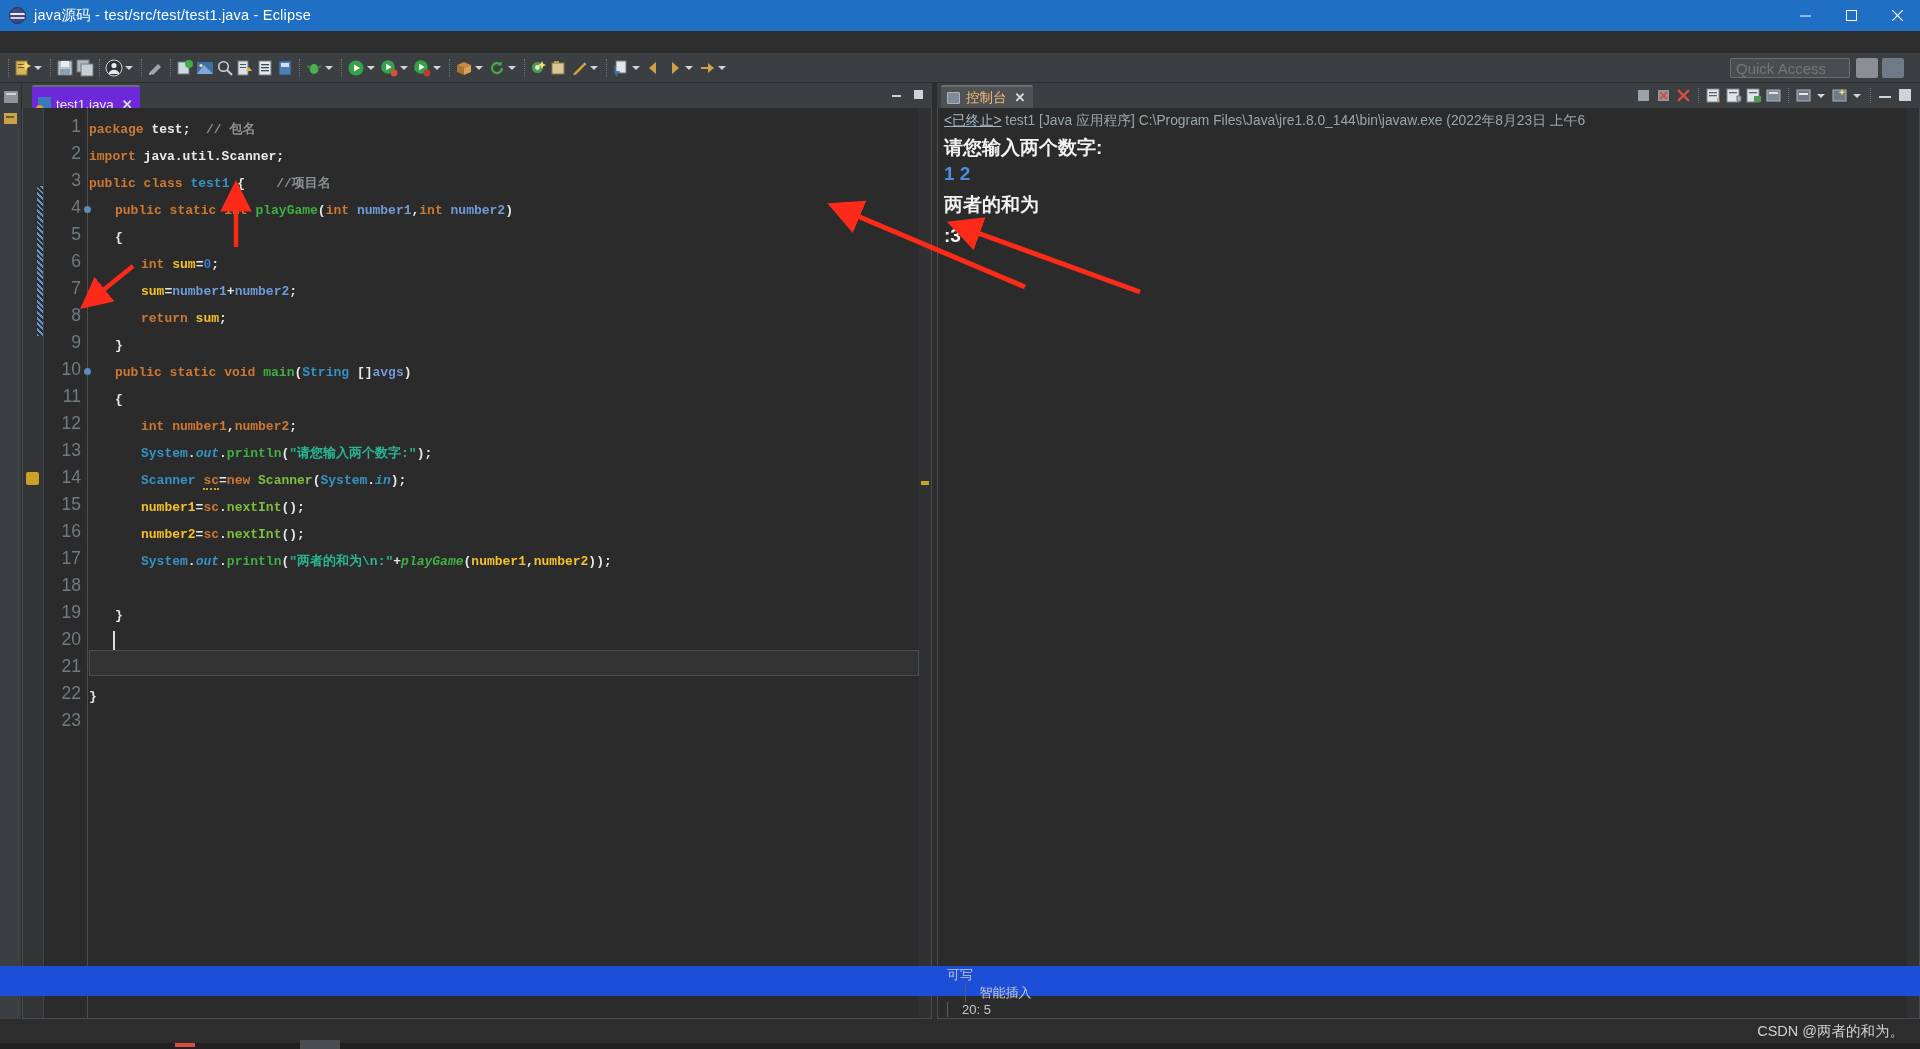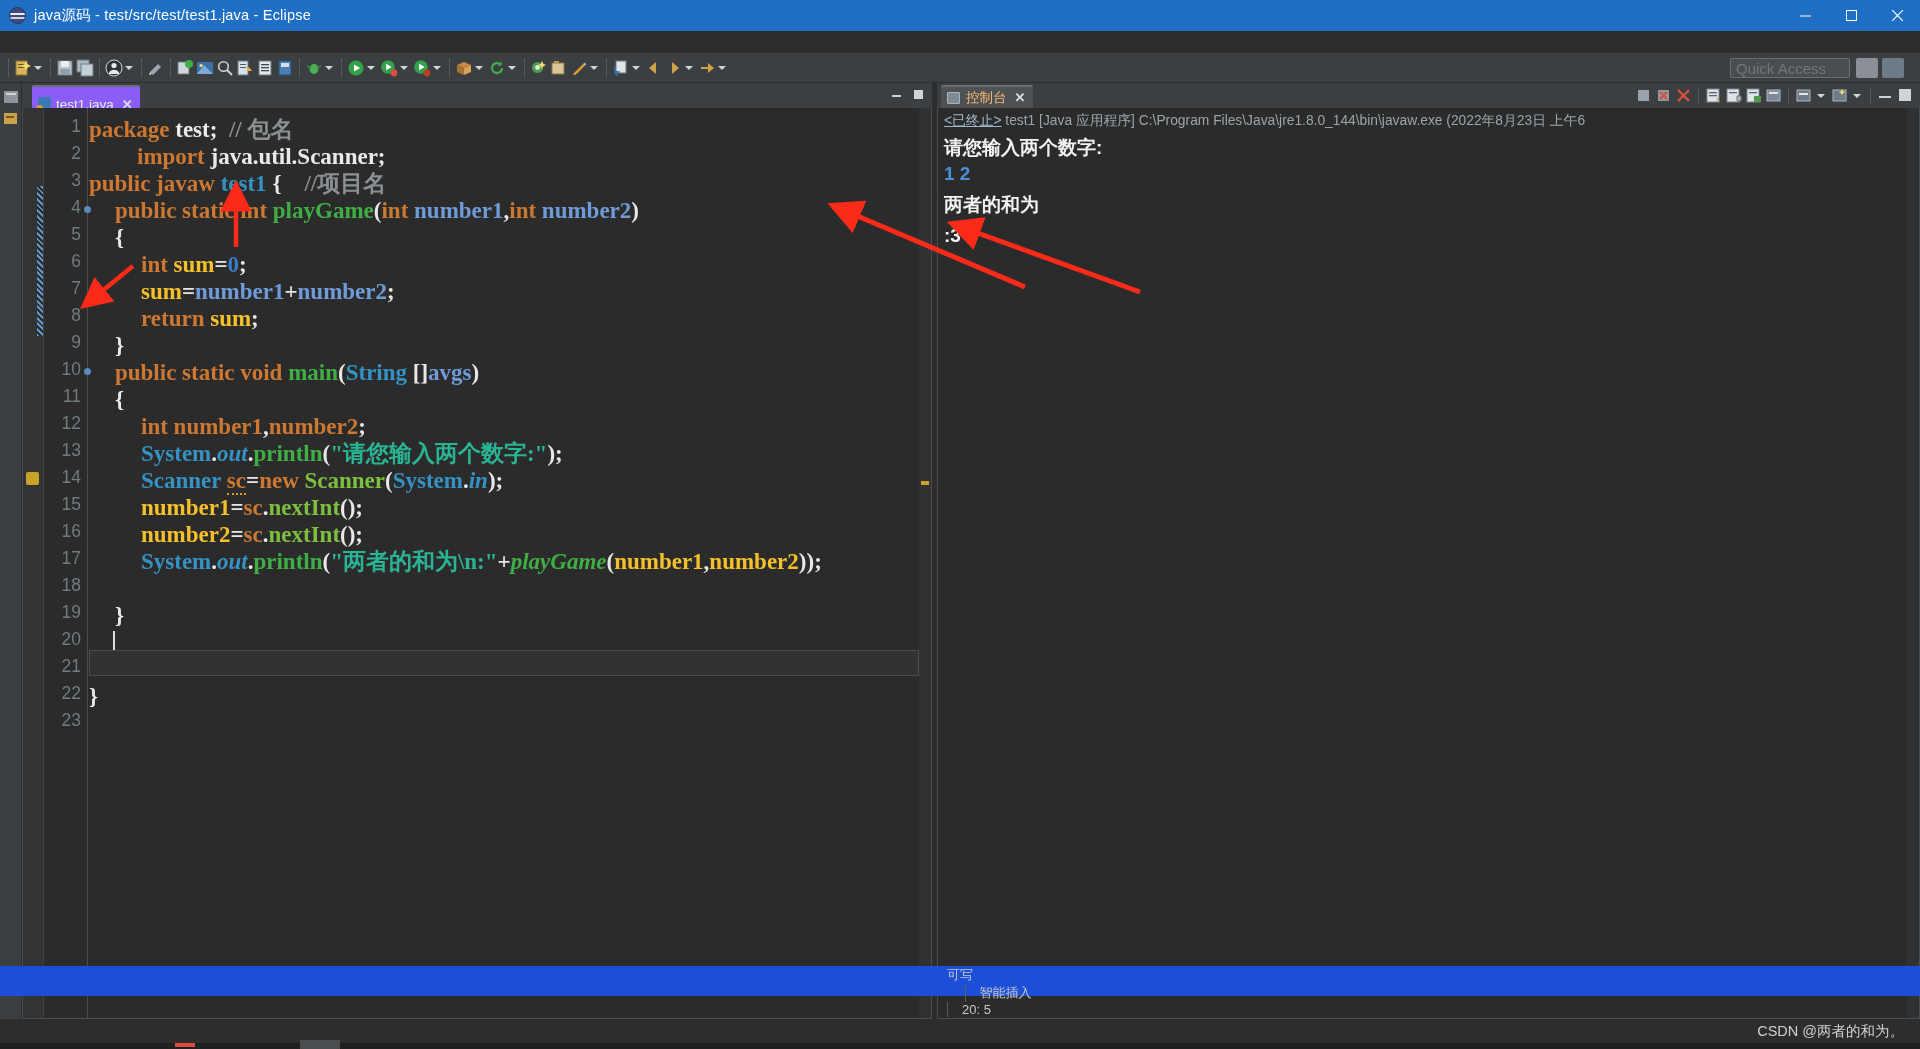--- a/index.html
+++ b/index.html
@@ -74,21 +74,21 @@
   .rail-ico { width: 16px; height: 16px; margin: 6px 3px 0 3px; border-radius: 2px; display:block;}
 
   
   .editor-pane {
     position: absolute; left: 22px; top: 83px; width: 910px; height: 936px;
     background: #3c3f41;
   }
   .tabrow { position: relative; height: 25px; background: #3c3f41; }
   .etab {
     position: absolute; left: 10px; top: 2px; height: 36px;
-    background: #8b5cf6; border-top: 2px solid #6a6f72;
+    background: #6d28d9; border-top: 2px solid #6a6f72;
     display: flex; align-items: center; padding: 0 7px 0 6px;
     border-radius: 2px 2px 0 0;
   }
   .etab .fileicon {
     width: 13px; height: 14px; margin-right: 5px; position: relative;
     background: #3d79b8; border-radius: 1px;
   }
   .etab .fileicon:after {
     content:''; position:absolute; left:-2px; bottom:-1px; width:7px; height:7px;
     background:#d8a030; border-radius:50%;
@@ -113,22 +113,22 @@
   .linecol {
     position: absolute; left: 21px; top: 0; width: 44px; height: 100%;
     background: #2b2b2b; border-right: 1px solid #4b4e50;
   }
   .code-area { position: absolute; left: 66px; top: 0; right: 12px; height: 100%; }
   .lnum {
     position: absolute; right: 6px; color: #717b80; font-size: 17.5px;
     font-family: "Liberation Sans", sans-serif; text-align: right;
   }
   .codeline {
-    position: absolute; left: 0; white-space: pre; font-size: 23px;
-    font-family: Liberation Serif, serif; font-weight: bold; line-height: 27px;
+    position: absolute; left: 0; white-space: pre; font-size: 13px;
+    font-family: Liberation Mono, monospace; font-weight: bold; line-height: 27px;
   }
   .cur-line-box {
     position: absolute; left: 66px; right: 12px; height: 26px;
     background: #323232; border: 1px solid #4b4e50;
   }
   .caret-bar { position: absolute; width: 2px; height: 21px; background: #dcdcdc; }
   .bp-dot {
     position: absolute; width: 7px; height: 7px; border-radius: 50%; background: #5b8bbd;
   }
   .warn-ico { position: absolute; width: 13px; height: 13px; border-radius: 2px; background: #c9a227; }
@@ -458,23 +458,23 @@
 
     <div class="editor-body">
       <div class="gutter-marks">
         <div class="chg-bar" style="top:78px;height:150px;"></div>
       </div>
       <div class="linecol"></div>
       <div class="code-area" id="code-area">
           <div class="lnum" style="top: 8px; right: auto; left: -46px; width: 38px;">1</div>
           <div class="codeline" style="top: 8px; left: 0px;"><span class="kw">package </span><span class="id">test</span><span class="punc">;</span><span class="cmt">  // 包名</span></div>
           <div class="lnum" style="top: 35px; right: auto; left: -46px; width: 38px;">2</div>
-          <div class="codeline" style="top: 35px; left: 0px; padding-left: 48px;"><span class="kw">import </span><span class="id">java.util.Scanner;</span></div>
+          <div class="codeline" style="top: 35px; left: 0px;"><span class="kw">import </span><span class="id">java.util.Scanner;</span></div>
           <div class="lnum" style="top: 62px; right: auto; left: -46px; width: 38px;">3</div>
-          <div class="codeline" style="top: 62px; left: 0px;"><span class="kw">public javaw </span><span class="cls">test1</span><span class="punc"> {    </span><span class="cmt">//项目名</span></div>
+          <div class="codeline" style="top: 62px; left: 0px;"><span class="kw">public class </span><span class="cls">test1</span><span class="punc"> {    </span><span class="cmt">//项目名</span></div>
           <div class="lnum" style="top: 89px; right: auto; left: -46px; width: 38px;">4</div>
           <div class="bp-dot" style="left: -5px; top: 98px;"></div>
           <div class="codeline" style="top: 89px; left: 26px;"><span class="kw">public static int </span><span class="mth">playGame</span><span class="punc">(</span><span class="kw">int </span><span class="par">number1</span><span class="punc">,</span><span class="kw">int </span><span class="par">number2</span><span class="punc">)</span></div>
           <div class="lnum" style="top: 116px; right: auto; left: -46px; width: 38px;">5</div>
           <div class="codeline" style="top: 116px; left: 26px;"><span class="punc">{</span></div>
           <div class="lnum" style="top: 143px; right: auto; left: -46px; width: 38px;">6</div>
           <div class="codeline" style="top: 143px; left: 52px;"><span class="kw">int </span><span class="loc">sum</span><span class="punc">=</span><span class="num">0</span><span class="punc">;</span></div>
           <div class="lnum" style="top: 170px; right: auto; left: -46px; width: 38px;">7</div>
           <div class="codeline" style="top: 170px; left: 52px;"><span class="loc">sum</span><span class="punc">=</span><span class="par">number1</span><span class="punc">+</span><span class="par">number2</span><span class="punc">;</span></div>
           <div class="lnum" style="top: 197px; right: auto; left: -46px; width: 38px;">8</div>

